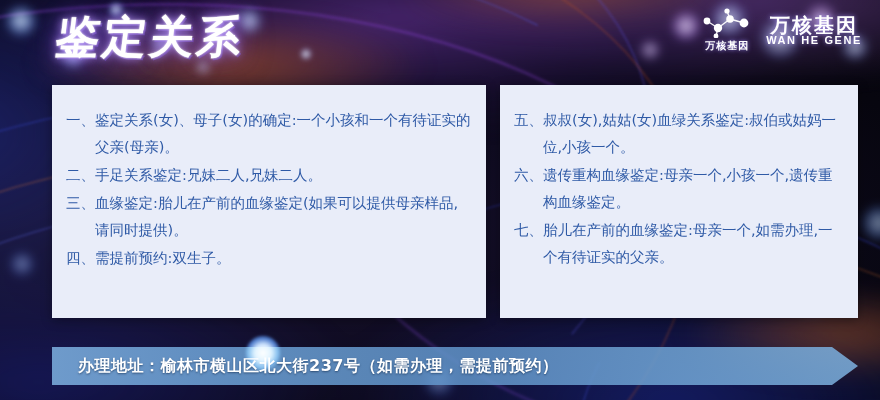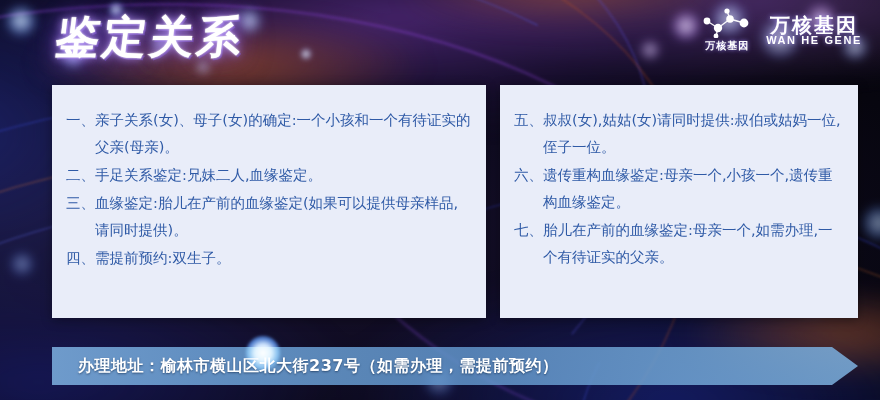--- a/index.html
+++ b/index.html
@@ -217,42 +217,42 @@
     <div class="logo-word">
       <span class="logo-cn">万核基因</span>
       <span class="logo-en">WAN HE GENE</span>
     </div>
   </div>
 
   <div class="panel left">
     <div class="panel-inner">
       <div class="item">
         <span class="item-num">一、</span>
-        <span class="item-txt">亲子关系(女)、母子(女)的确定:一个小孩和一个有待证实的父亲(母亲)。</span>
+        <span class="item-txt">鉴定关系(女)、母子(女)的确定:一个小孩和一个有待证实的父亲(母亲)。</span>
       </div>
       <div class="item">
         <span class="item-num">二、</span>
-        <span class="item-txt">手足关系鉴定:兄妹二人,血缘鉴定。</span>
+        <span class="item-txt">手足关系鉴定:兄妹二人,兄妹二人。</span>
       </div>
       <div class="item">
         <span class="item-num">三、</span>
         <span class="item-txt">血缘鉴定:胎儿在产前的血缘鉴定(如果可以提供母亲样品,请同时提供)。</span>
       </div>
       <div class="item">
         <span class="item-num">四、</span>
         <span class="item-txt">需提前预约:双生子。</span>
       </div>
     </div>
   </div>
 
   <div class="panel right">
     <div class="panel-inner">
       <div class="item">
         <span class="item-num">五、</span>
-        <span class="item-txt">叔叔(女),姑姑(女)请同时提供:叔伯或姑妈一位,侄子一位。</span>
+        <span class="item-txt">叔叔(女),姑姑(女)血绿关系鉴定:叔伯或姑妈一位,小孩一个。</span>
       </div>
       <div class="item">
         <span class="item-num">六、</span>
         <span class="item-txt">遗传重构血缘鉴定:母亲一个,小孩一个,遗传重构血缘鉴定。</span>
       </div>
       <div class="item">
         <span class="item-num">七、</span>
         <span class="item-txt">胎儿在产前的血缘鉴定:母亲一个,如需办理,一个有待证实的父亲。</span>
       </div>
     </div>

